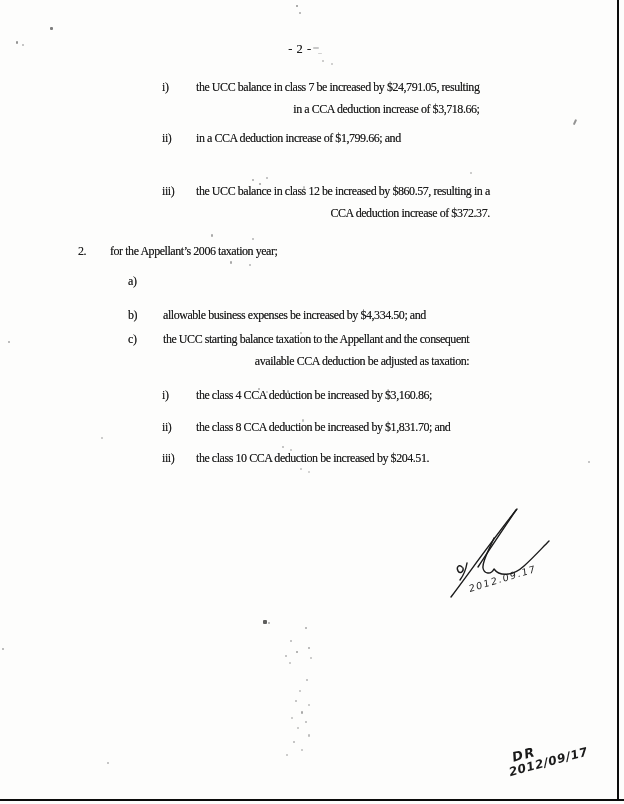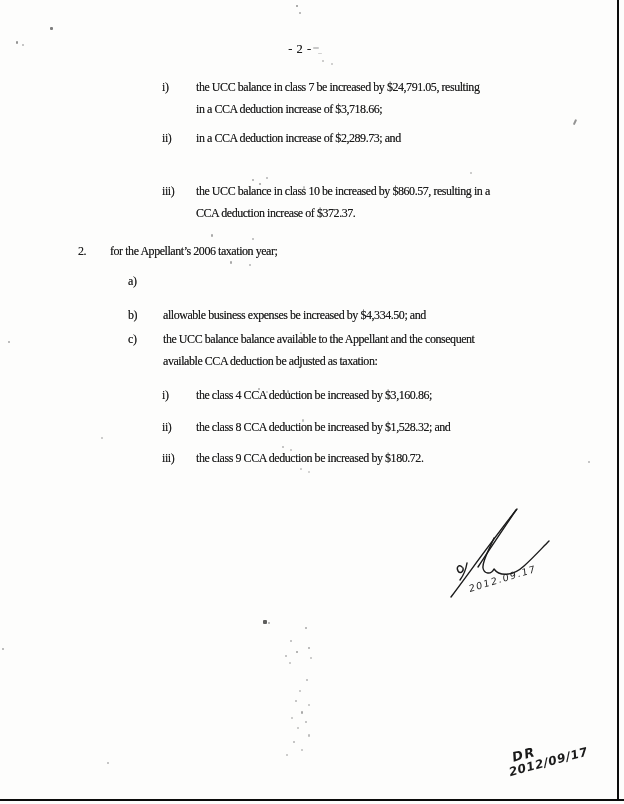--- a/index.html
+++ b/index.html
@@ -13,21 +13,21 @@
     position:absolute;top:38px;left:272px;width:56px;text-align:center;
     font-size:12.5px;height:22px;line-height:22px;letter-spacing:0.5px;
     text-shadow:0 0 0.4px rgba(0,0,0,0.55);
   }
   .row{position:absolute;display:flex;align-items:flex-start;}
   .marker,.line{
     font-size:12px;letter-spacing:-0.45px;height:22px;line-height:22px;
     white-space:nowrap;text-shadow:0 0 0.4px rgba(0,0,0,0.55);
   }
   .marker{flex:0 0 auto;}
-  .lines{flex:0 0 auto;}
+  .lines{flex:0 0 auto;text-align:right;}
   .signature{position:absolute;left:425px;top:488px;width:150px;height:132px;}
   .signature svg{display:block;}
   .sig-date-text{
     font-family:"DejaVu Sans",sans-serif;font-style:italic;
     fill:#1e1e1e;letter-spacing:1.6px;
   }
   .stamp{
     position:absolute;left:504px;top:753px;transform:rotate(-15deg);
     transform-origin:left top;font-family:"DejaVu Sans",sans-serif;
     font-style:italic;color:#1a1a1a;line-height:1.1;
@@ -47,27 +47,27 @@
       <div class="row" style="top: 76px; left: 162px;">
         <span class="marker" style="width: 34px;">i)</span>
         <div class="lines">
           <div class="line">the UCC balance in class 7 be increased by $24,791.05, resulting</div>
           <div class="line">in a CCA deduction increase of $3,718.66;</div>
         </div>
       </div>
       <div class="row" style="top: 127px; left: 162px;">
         <span class="marker" style="width: 34px;">ii)</span>
         <div class="lines">
-          <div class="line">in a CCA deduction increase of $2,289.73; and</div>
+          <div class="line">in a CCA deduction increase of $1,799.66; and</div>
         </div>
       </div>
       <div class="row" style="top: 180px; left: 162px;">
         <span class="marker" style="width: 34px;">iii)</span>
         <div class="lines">
-          <div class="line">the UCC balance in class 10 be increased by $860.57, resulting in a</div>
+          <div class="line">the UCC balance in class 12 be increased by $860.57, resulting in a</div>
           <div class="line">CCA deduction increase of $372.37.</div>
         </div>
       </div>
       <div class="row" style="top: 240px; left: 78px;">
         <span class="marker" style="width: 32px;">2.</span>
         <div class="lines">
           <div class="line">for the Appellant’s 2006 taxation year;</div>
         </div>
       </div>
       <div class="row" style="top: 270px; left: 128px;">
@@ -75,40 +75,40 @@
       </div>
       <div class="row" style="top: 304px; left: 128px;">
         <span class="marker" style="width: 35px;">b)</span>
         <div class="lines">
           <div class="line">allowable business expenses be increased by $4,334.50; and</div>
         </div>
       </div>
       <div class="row" style="top: 328px; left: 128px;">
         <span class="marker" style="width: 35px;">c)</span>
         <div class="lines">
-          <div class="line">the UCC balance balance available to the Appellant and the consequent</div>
+          <div class="line">the UCC starting balance taxation to the Appellant and the consequent</div>
           <div class="line">available CCA deduction be adjusted as taxation:</div>
         </div>
       </div>
       <div class="row" style="top: 384px; left: 162px;">
         <span class="marker" style="width: 34px;">i)</span>
         <div class="lines">
           <div class="line">the class 4 CCA deduction be increased by $3,160.86;</div>
         </div>
       </div>
       <div class="row" style="top: 416px; left: 162px;">
         <span class="marker" style="width: 34px;">ii)</span>
         <div class="lines">
-          <div class="line">the class 8 CCA deduction be increased by $1,528.32; and</div>
+          <div class="line">the class 8 CCA deduction be increased by $1,831.70; and</div>
         </div>
       </div>
       <div class="row" style="top: 447px; left: 162px;">
         <span class="marker" style="width: 34px;">iii)</span>
         <div class="lines">
-          <div class="line">the class 9 CCA deduction be increased by $180.72.</div>
+          <div class="line">the class 10 CCA deduction be increased by $204.51.</div>
         </div>
       </div>
     </div>
 
   <div class="signature">
     <svg width="150" height="132" viewBox="0 0 150 132">
       <g fill="none" stroke="#1b1b1b" stroke-width="1.4" stroke-linecap="round" stroke-linejoin="round">
         <path d="M26,109 C44,85 72,46 92,21"></path>
         <path d="M53,79 C66,59 81,37 91,22"></path>
         <path d="M69,50 C64,62 57,73 58,80 C59,86 66,87 69,81 C74,88 87,89 99,78 C109,69 117,60 124,53"></path>

